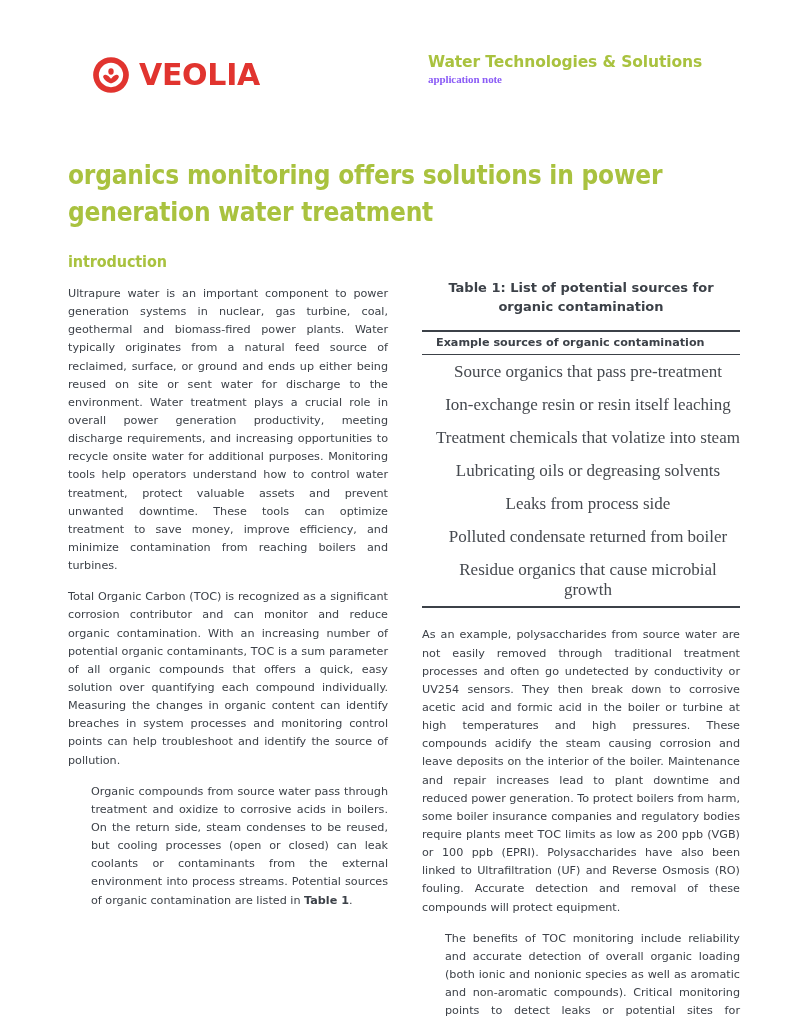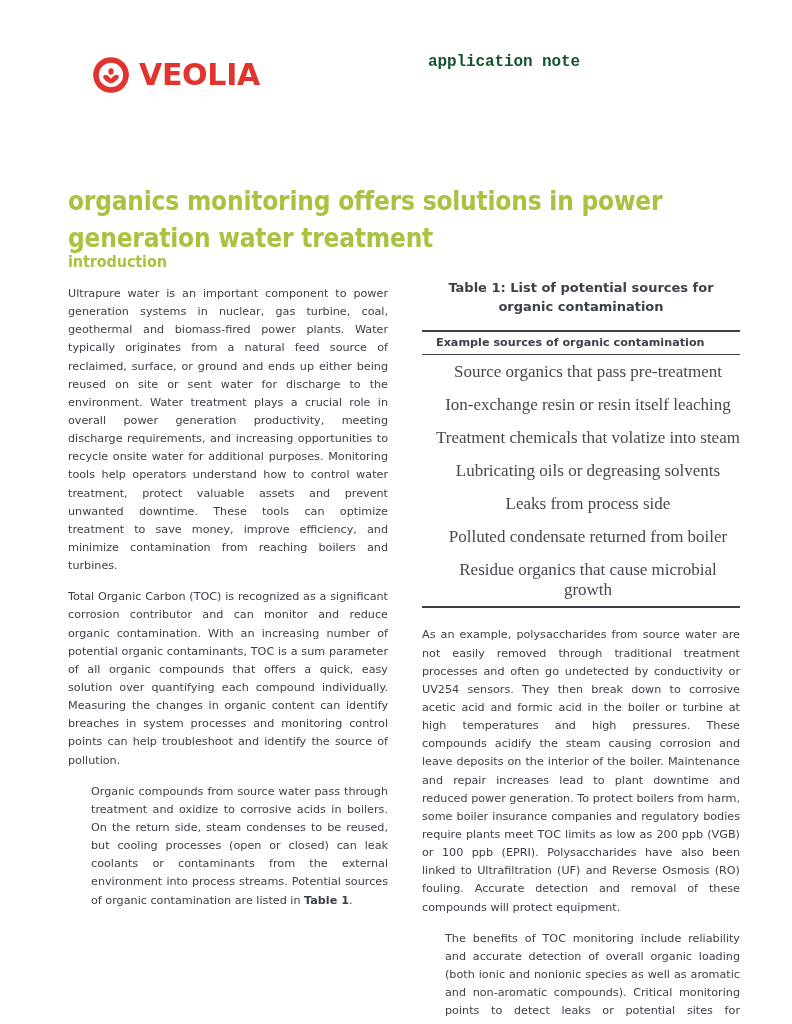--- a/index.html
+++ b/index.html
@@ -62,33 +62,33 @@
   }
   .header-line1 {
     font-family: "DejaVu Sans", sans-serif;
     font-weight: bold;
     font-size: 15.5px;
     color: #A9C23F;
     line-height: 1.3;
     letter-spacing: -0.1px;
   }
   .header-line2 {
-    font-family: Liberation Mono, monospace;
-    font-weight: bold;
-    font-size: 16px;
-    color: #14532d;
+    font-family: Liberation Serif, serif;
+    font-weight: bold;
+    font-size: 11px;
+    color: #8b5cf6;
     line-height: 1.35;
     letter-spacing: -0.1px;
   }
 
   
   .doc-title {
     position: absolute;
     left: 68px;
-    top: 166px;
+    top: 140px;
     width: 670px;
     font-family: "DejaVu Sans Condensed", "Liberation Sans Narrow", "DejaVu Sans", sans-serif;
     font-weight: bold;
     font-size: 26px;
     line-height: 1.42;
     color: #A9C23F;
     letter-spacing: -0.2px;
   }
 
   
@@ -176,20 +176,21 @@
         <svg class="logo-mark" viewBox="0 0 100 100" xmlns="http://www.w3.org/2000/svg">
           <path d="M50 3 A47 47 0 1 0 50 97 A47 47 0 1 0 50 3 Z M50 18 A32 32 0 1 1 50 82 A32 32 0 1 1 50 18 Z" fill="#E1342F"></path>
           <path d="M50 72 C50 72 36 68 30 57 C27.5 52.5 32 48 38 50 C42 51.3 46 55 50 60 C54 55 58 51.3 62 50 C68 48 72.5 52.5 70 57 C64 68 50 72 50 72 Z" fill="#E1342F"></path>
           <ellipse cx="50" cy="41" rx="7" ry="8.5" fill="#E1342F"></ellipse>
         </svg>
       </span>
       <span class="logo-word">VEOLIA</span>
     </div>
 
     <div class="header-right">
+      <div class="header-line1">Water Technologies &amp; Solutions</div>
       <div class="header-line2">application note</div>
     </div>
   </div>
 
   <h1 class="doc-title">organics monitoring offers solutions in power generation water treatment</h1>
 
   <div class="col-left">
     <h2 class="section-heading">introduction</h2>
 
     <p class="body-text">Ultrapure water is an important component to power generation systems in nuclear, gas turbine, coal, geothermal and biomass-fired power plants. Water typically originates from a natural feed source of reclaimed, surface, or ground and ends up either being reused on site or sent water for discharge to the environment. Water treatment plays a crucial role in overall power generation productivity, meeting discharge requirements, and increasing opportunities to recycle onsite water for additional purposes. Monitoring tools help operators understand how to control water treatment, protect valuable assets and prevent unwanted downtime. These tools can optimize treatment to save money, improve efficiency, and minimize contamination from reaching boilers and turbines.</p>

